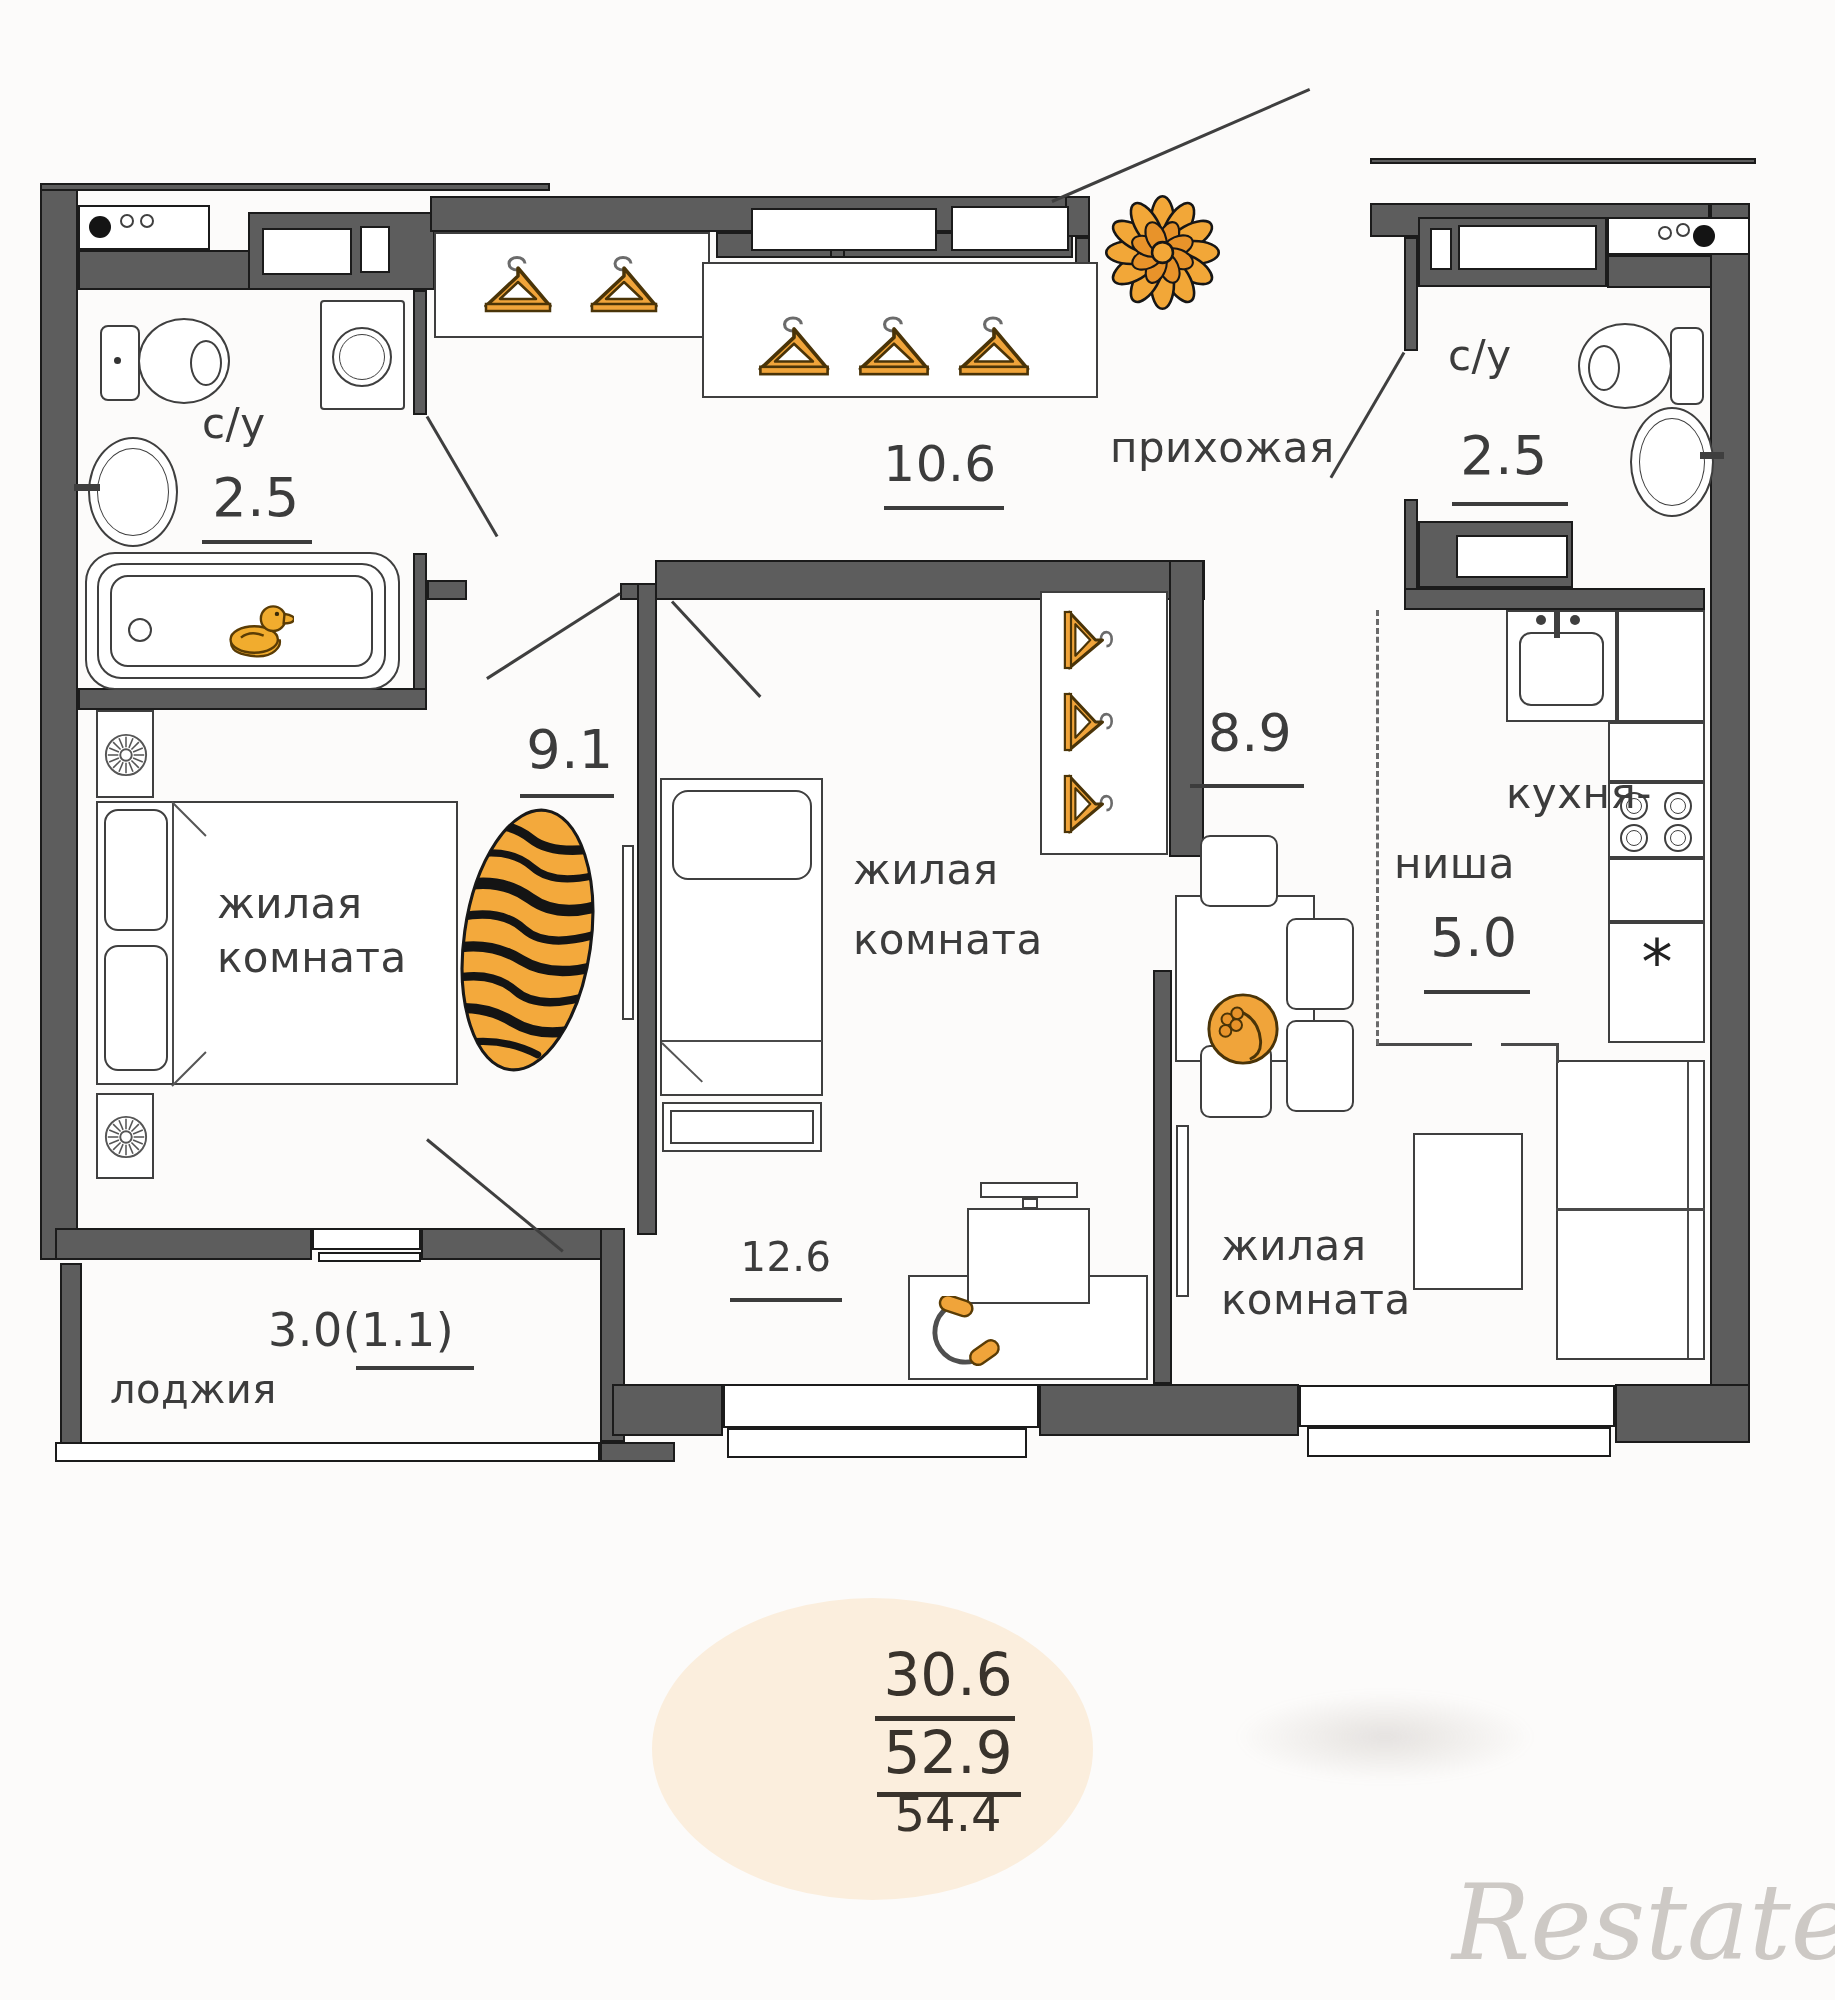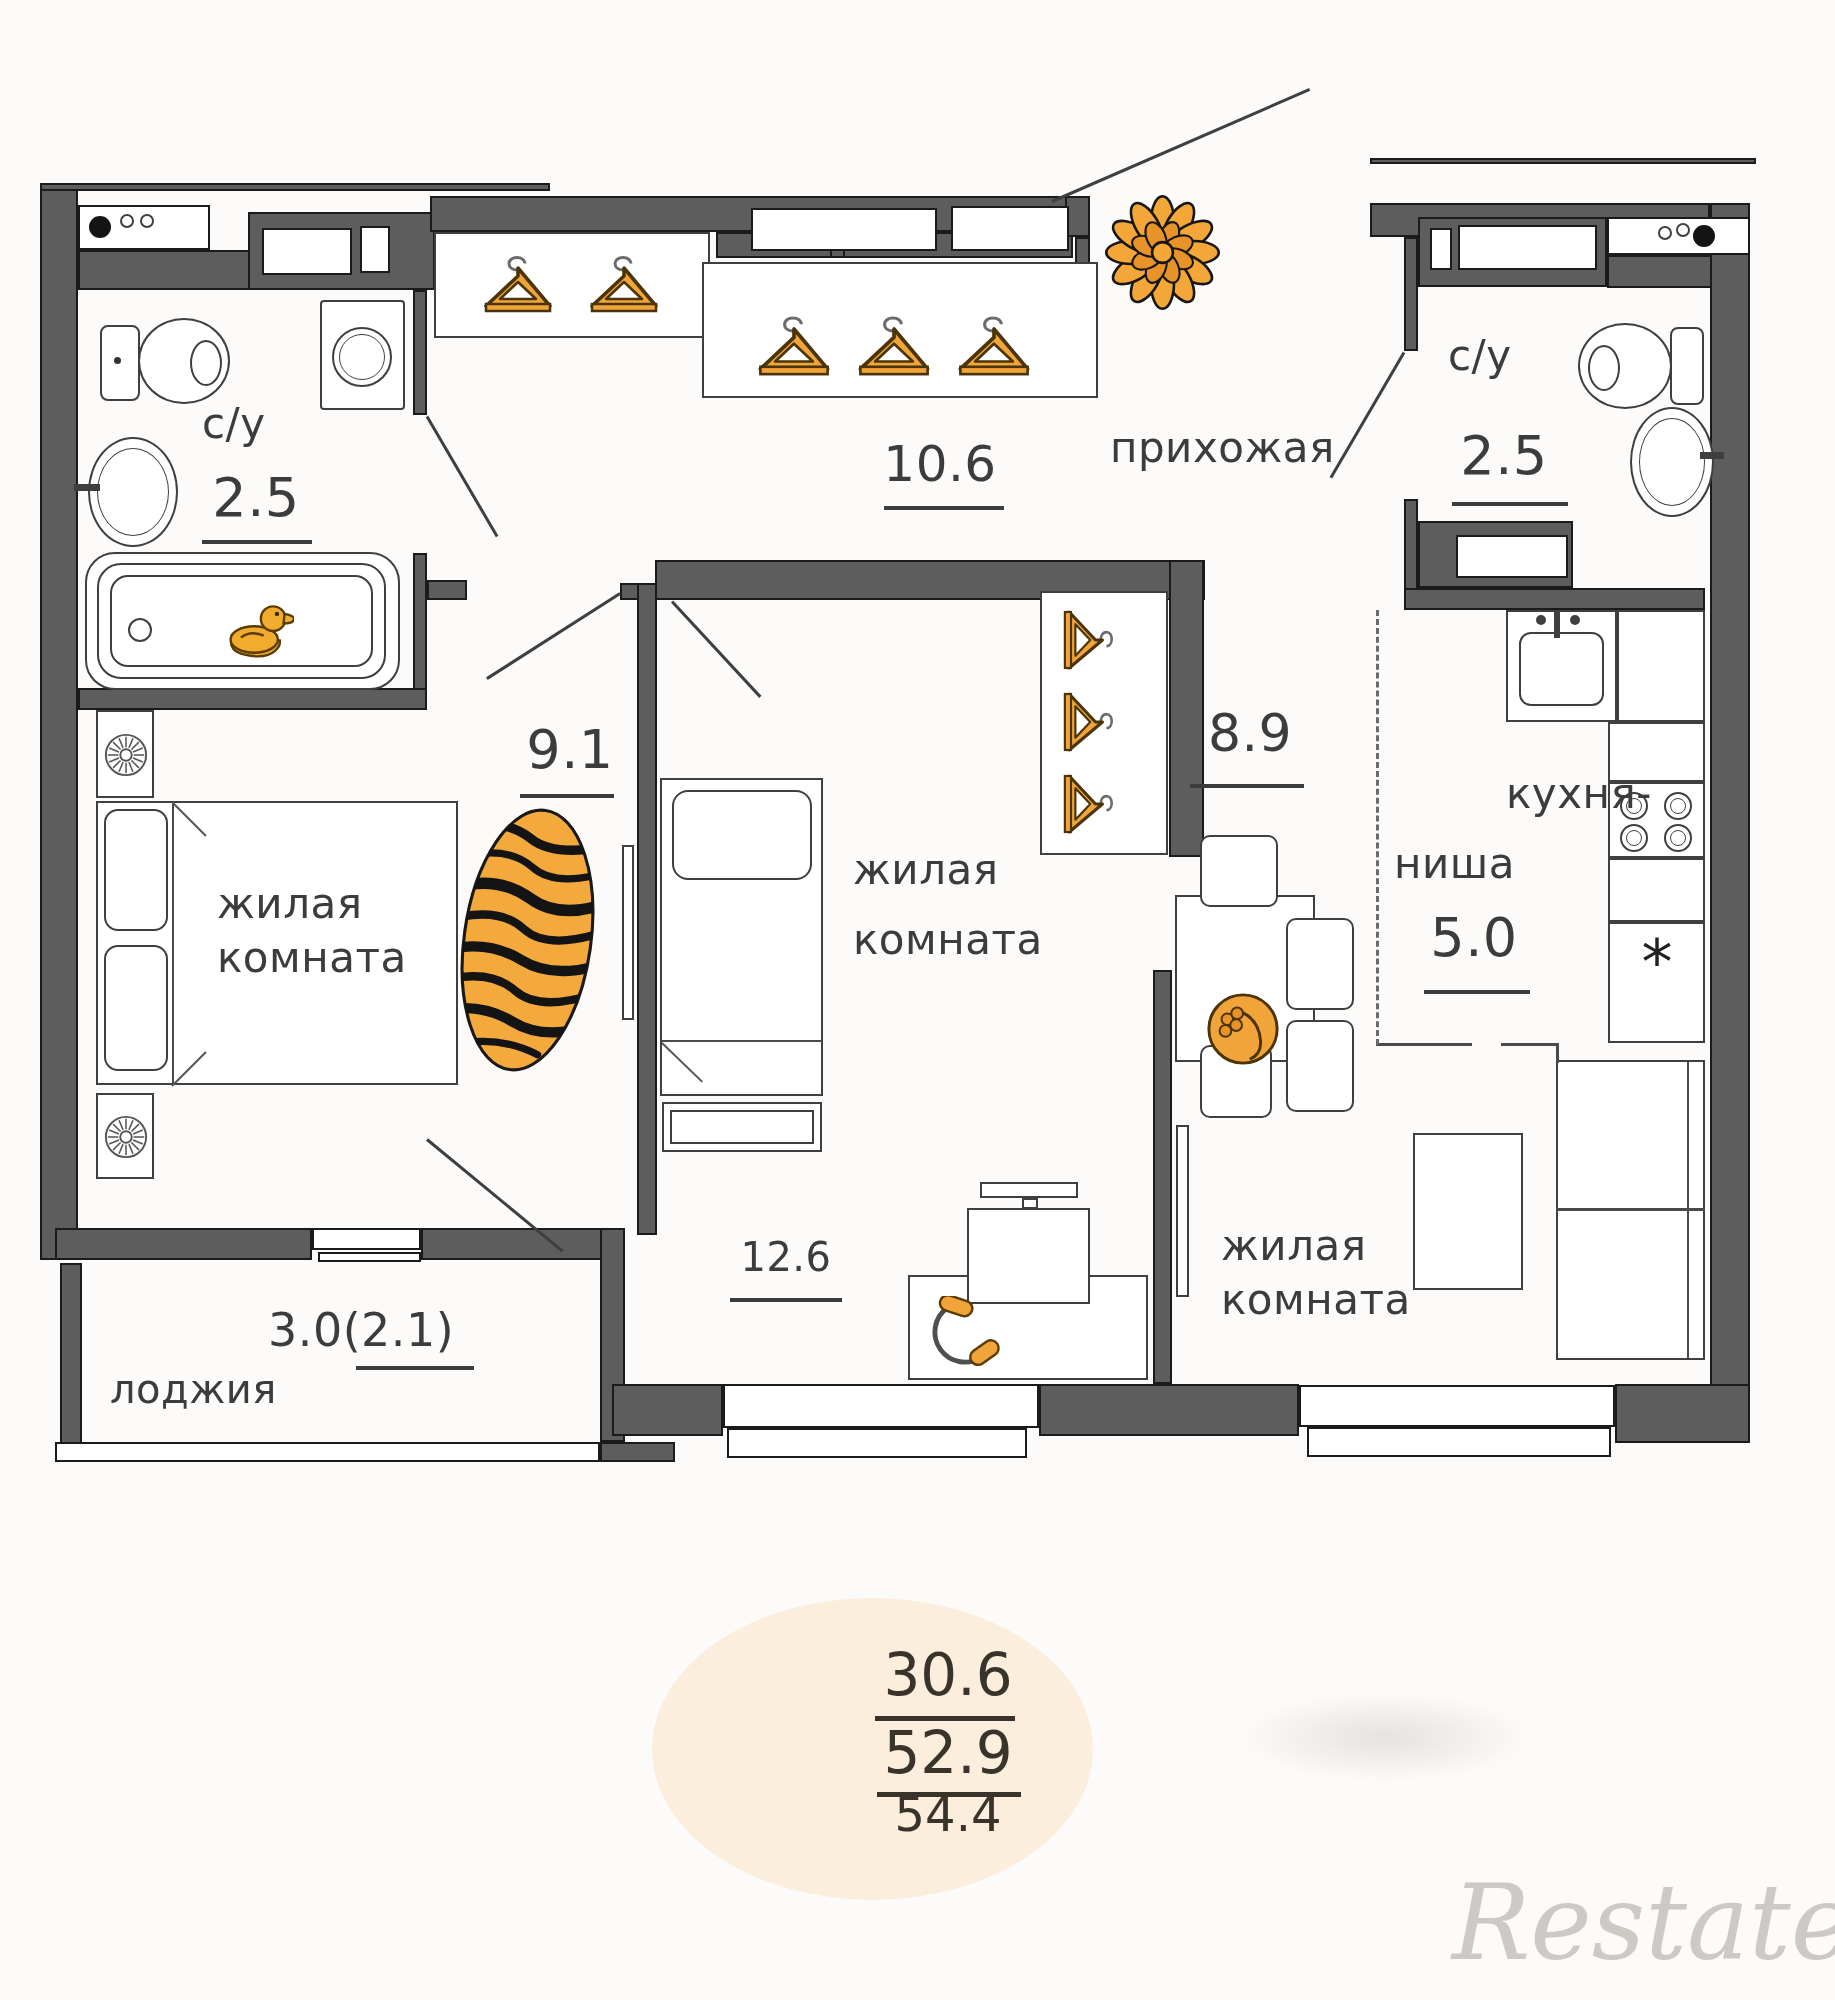--- a/index.html
+++ b/index.html
@@ -387,21 +387,21 @@
   <div class="ul" style="left:1190px;top:784px;width:114px;"></div>
   <div class="lbl" style="left:1221px;top:1224px;font-size:42px;">жилая</div>
   <div class="lbl" style="left:1221px;top:1278px;font-size:42px;">комната</div>
 
   <div class="lbl" style="left:1458px;top:772px;font-size:42px;margin-left:48px;">кухня-</div>
   <div class="lbl" style="left:1394px;top:842px;font-size:42px;">ниша</div>
   <div class="lbl num" style="left:1420px;top:910px;width:108px;font-size:54px;">5.0</div>
   <div class="ul" style="left:1424px;top:990px;width:106px;"></div>
 
   <div class="lbl" style="left:110px;top:1368px;font-size:40px;">лоджия</div>
-  <div class="lbl" style="left:268px;top:1306px;font-size:46px;">3.0(2.1)</div>
+  <div class="lbl" style="left:268px;top:1306px;font-size:46px;">3.0(1.1)</div>
   <div class="ul" style="left:356px;top:1366px;width:118px;"></div>
 
   <div id="ast">*</div>
 
   <div id="badge"></div>
   <div class="bt num" style="left:867px;top:1646px;width:162px;font-size:58px;">30.6</div>
   <div class="bline" style="left:875px;top:1716px;width:140px;"></div>
   <div class="bt num" style="left:867px;top:1724px;width:162px;font-size:58px;">52.9</div>
   <div class="bline" style="left:877px;top:1792px;width:144px;"></div>
   <div class="bt num" style="left:867px;top:1790px;width:162px;font-size:48px;">54.4</div>

